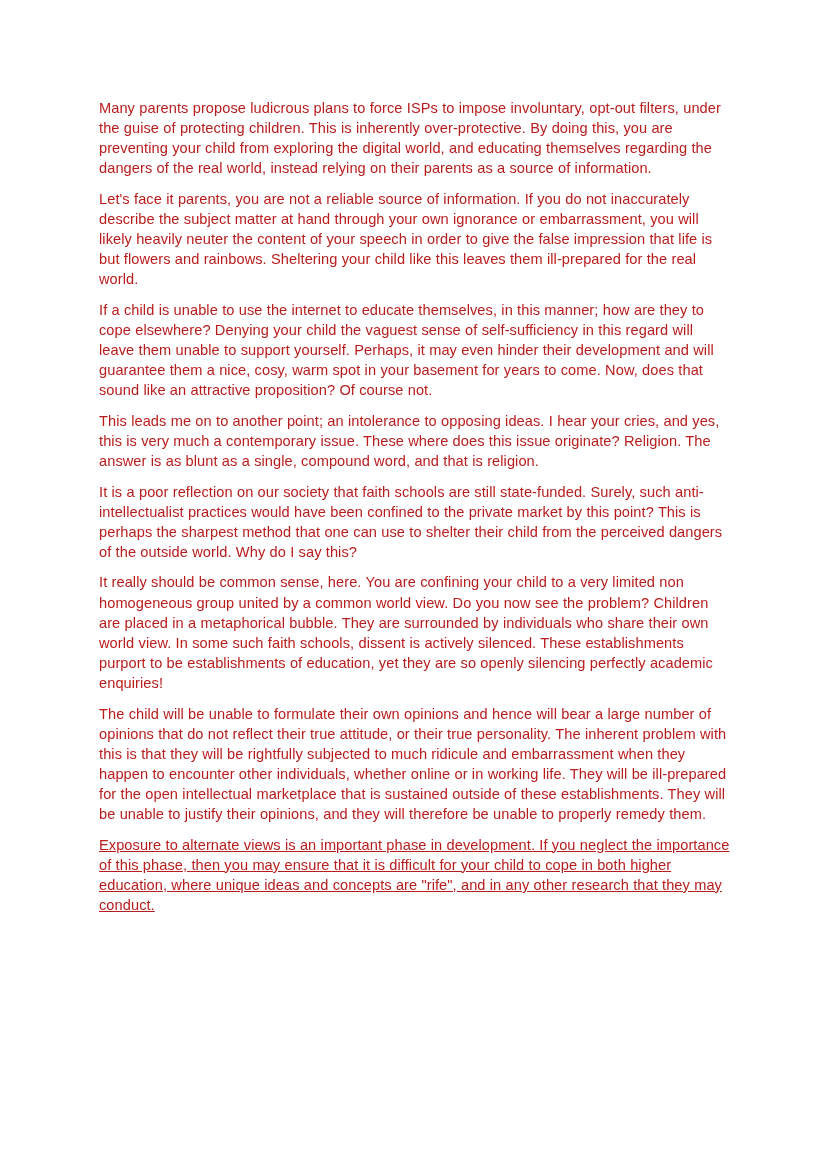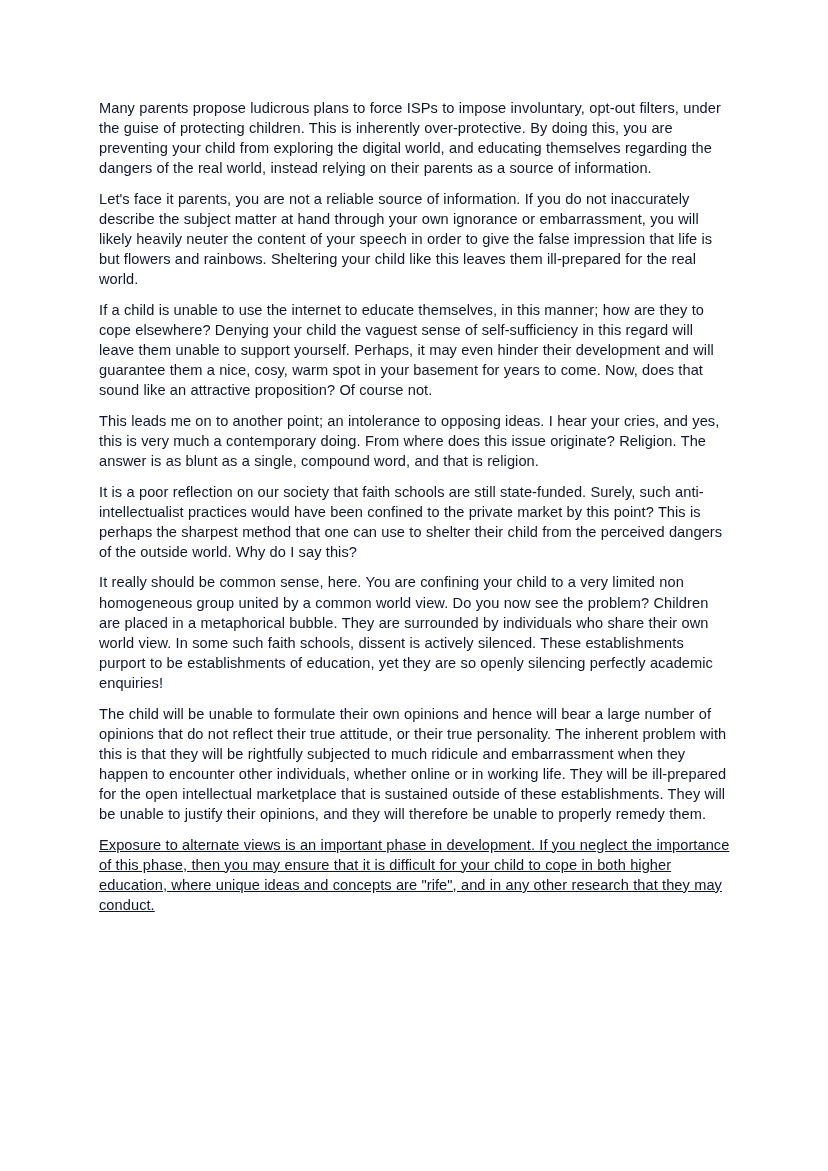--- a/index.html
+++ b/index.html
@@ -23,39 +23,39 @@
   }
   .document-body {
     position: absolute;
     left: 99px;
     top: 98px;
     width: 632px;
   }
   .paragraph {
     font-size: 14.6px;
     line-height: 20.1px;
-    color: #0f172a;
+    color: #b91c1c;
     text-align: left;
     margin: 0 0 10.5px 0;
     letter-spacing: 0.005em;
     word-spacing: 0.01em;
     white-space: normal;
   }
   .paragraph:last-child {
     margin-bottom: 0;
     text-decoration: underline;
   }
 </style>
 </head>
 <body>
 
 <div class="page">
   <div class="document-body">
     <p class="paragraph">Many parents propose ludicrous plans to force ISPs to impose involuntary, opt-out filters, under the guise of protecting children. This is inherently over-protective. By doing this, you are preventing your child from exploring the digital world, and educating themselves regarding the dangers of the real world, instead relying on their parents as a source of information.</p>
     <p class="paragraph">Let's face it parents, you are not a reliable source of information. If you do not inaccurately describe the subject matter at hand through your own ignorance or embarrassment, you will likely heavily neuter the content of your speech in order to give the false impression that life is but flowers and rainbows. Sheltering your child like this leaves them ill-prepared for the real world.</p>
     <p class="paragraph">If a child is unable to use the internet to educate themselves, in this manner; how are they to cope elsewhere? Denying your child the vaguest sense of self-sufficiency in this regard will leave them unable to support yourself. Perhaps, it may even hinder their development and will guarantee them a nice, cosy, warm spot in your basement for years to come. Now, does that sound like an attractive proposition? Of course not.</p>
-    <p class="paragraph">This leads me on to another point; an intolerance to opposing ideas. I hear your cries, and yes, this is very much a contemporary doing. From where does this issue originate? Religion. The answer is as blunt as a single, compound word, and that is religion.</p>
+    <p class="paragraph">This leads me on to another point; an intolerance to opposing ideas. I hear your cries, and yes, this is very much a contemporary issue. These where does this issue originate? Religion. The answer is as blunt as a single, compound word, and that is religion.</p>
     <p class="paragraph">It is a poor reflection on our society that faith schools are still state-funded. Surely, such anti-intellectualist practices would have been confined to the private market by this point? This is perhaps the sharpest method that one can use to shelter their child from the perceived dangers of the outside world. Why do I say this?</p>
     <p class="paragraph">It really should be common sense, here. You are confining your child to a very limited non homogeneous group united by a common world view. Do you now see the problem? Children are placed in a metaphorical bubble. They are surrounded by individuals who share their own world view. In some such faith schools, dissent is actively silenced. These establishments purport to be establishments of education, yet they are so openly silencing perfectly academic enquiries!</p>
     <p class="paragraph">The child will be unable to formulate their own opinions and hence will bear a large number of opinions that do not reflect their true attitude, or their true personality. The inherent problem with this is that they will be rightfully subjected to much ridicule and embarrassment when they happen to encounter other individuals, whether online or in working life. They will be ill-prepared for the open intellectual marketplace that is sustained outside of these establishments. They will be unable to justify their opinions, and they will therefore be unable to properly remedy them.</p>
     <p class="paragraph">Exposure to alternate views is an important phase in development. If you neglect the importance of this phase, then you may ensure that it is difficult for your child to cope in both higher education, where unique ideas and concepts are "rife", and in any other research that they may conduct.</p>
   </div>
 </div>
 
 </body></html>

